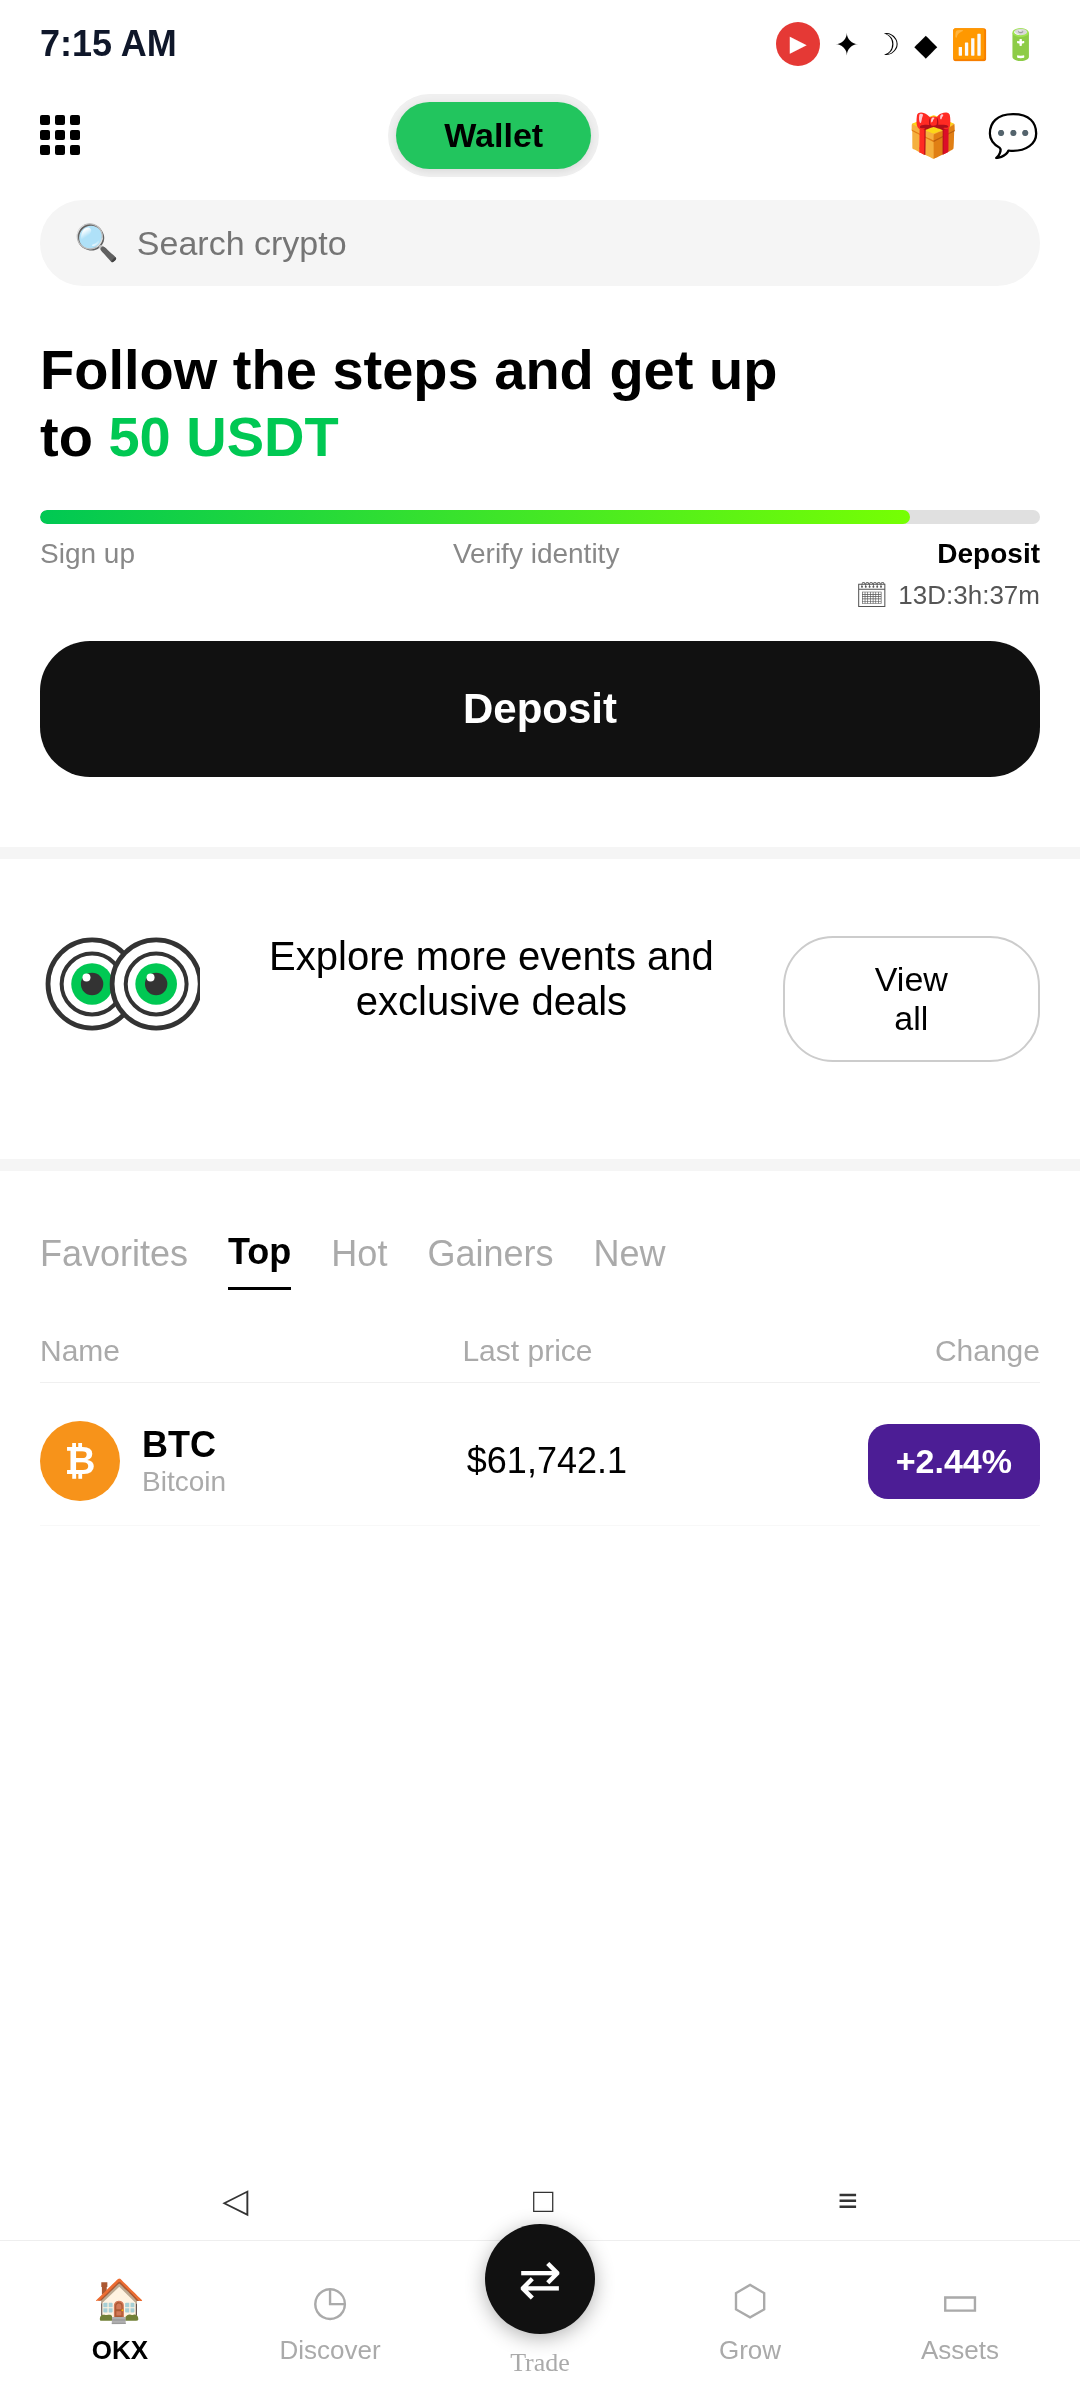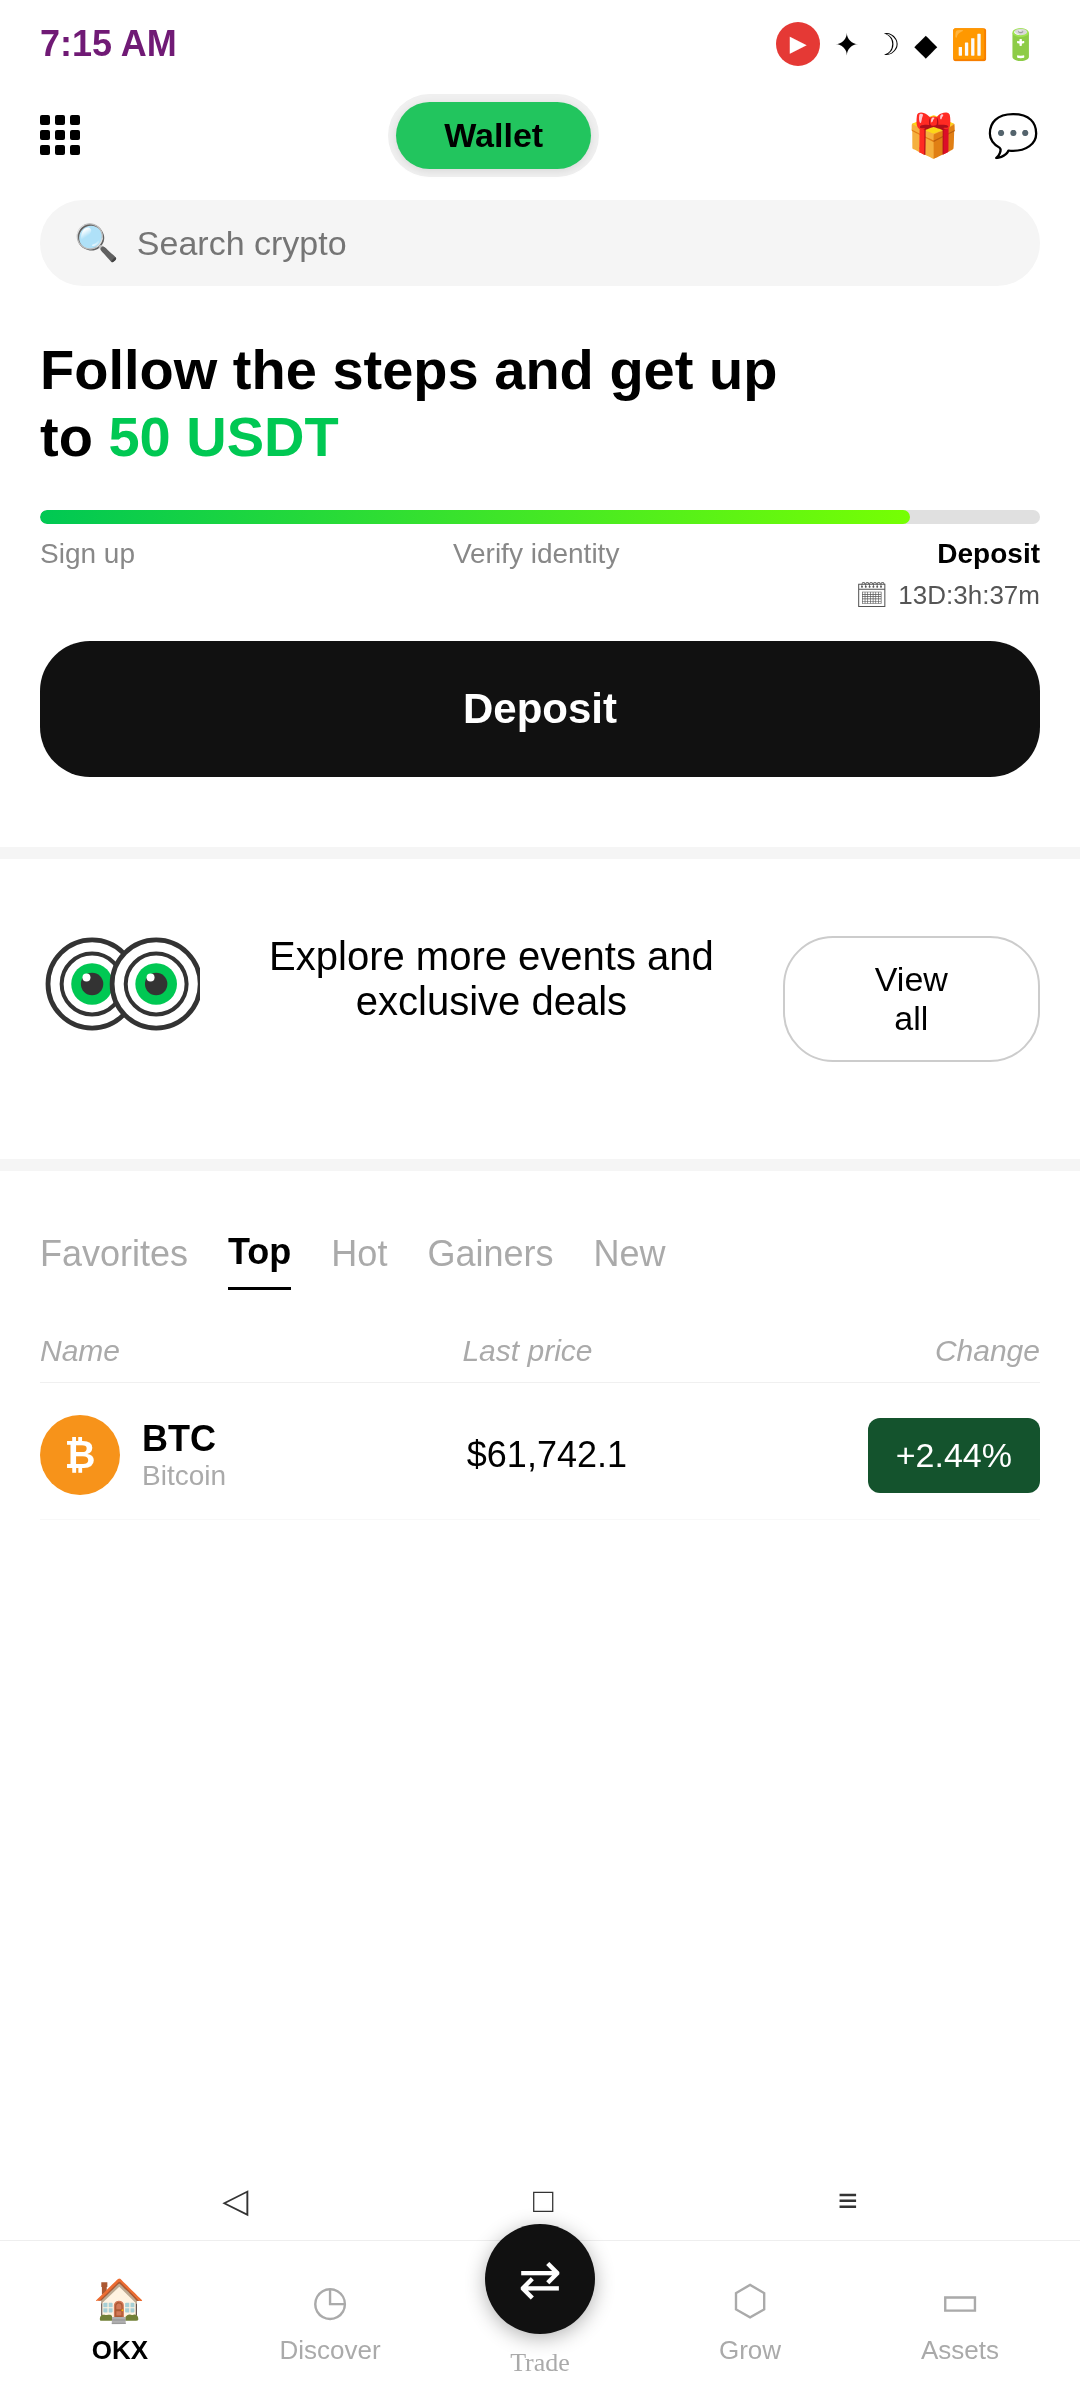--- a/index.html
+++ b/index.html
@@ -16,21 +16,21 @@
     .status-bar {
       display: flex;
       justify-content: space-between;
       align-items: center;
       padding: 18px 40px 10px;
       height: 80px;
     }
     .status-time {
       font-size: 36px;
       font-weight: 600;
-      color: #701a75;
+      color: #0f172a;
     }
     .status-icons {
       display: flex;
       align-items: center;
       gap: 14px;
     }
     .status-icon {
       font-size: 30px;
       color: #000;
     }
@@ -259,22 +259,21 @@
       border-bottom: 3px solid #000000;
     }
 
     
     .table-header {
       display: flex;
       justify-content: space-between;
       align-items: center;
       padding: 14px 0;
       border-bottom: 1px solid #f0f0f0;
-      margin-bottom: 8px;
-      font-style: italic;
+      margin-bottom: 14px;
     }
     .table-header-cell {
       font-size: 30px;
       color: #aaa;
     }
 
     
     .coin-row {
       display: flex;
       align-items: center;
@@ -308,26 +307,26 @@
     .coin-fullname {
       font-size: 28px;
       color: #aaa;
     }
     .coin-price {
       font-size: 36px;
       font-weight: 500;
       color: #000;
     }
     .coin-change {
-      background: #14532d;
+      background: #4c1d95;
       color: #fff;
-      border-radius: 12px;
+      border-radius: 20px;
       padding: 18px 28px;
       font-size: 34px;
-      font-weight: 400;
+      font-weight: 700;
       min-width: 170px;
       text-align: center;
     }
 
     
     .bottom-nav {
       position: fixed;
       bottom: 0;
       left: 0;
       width: 1080px;

